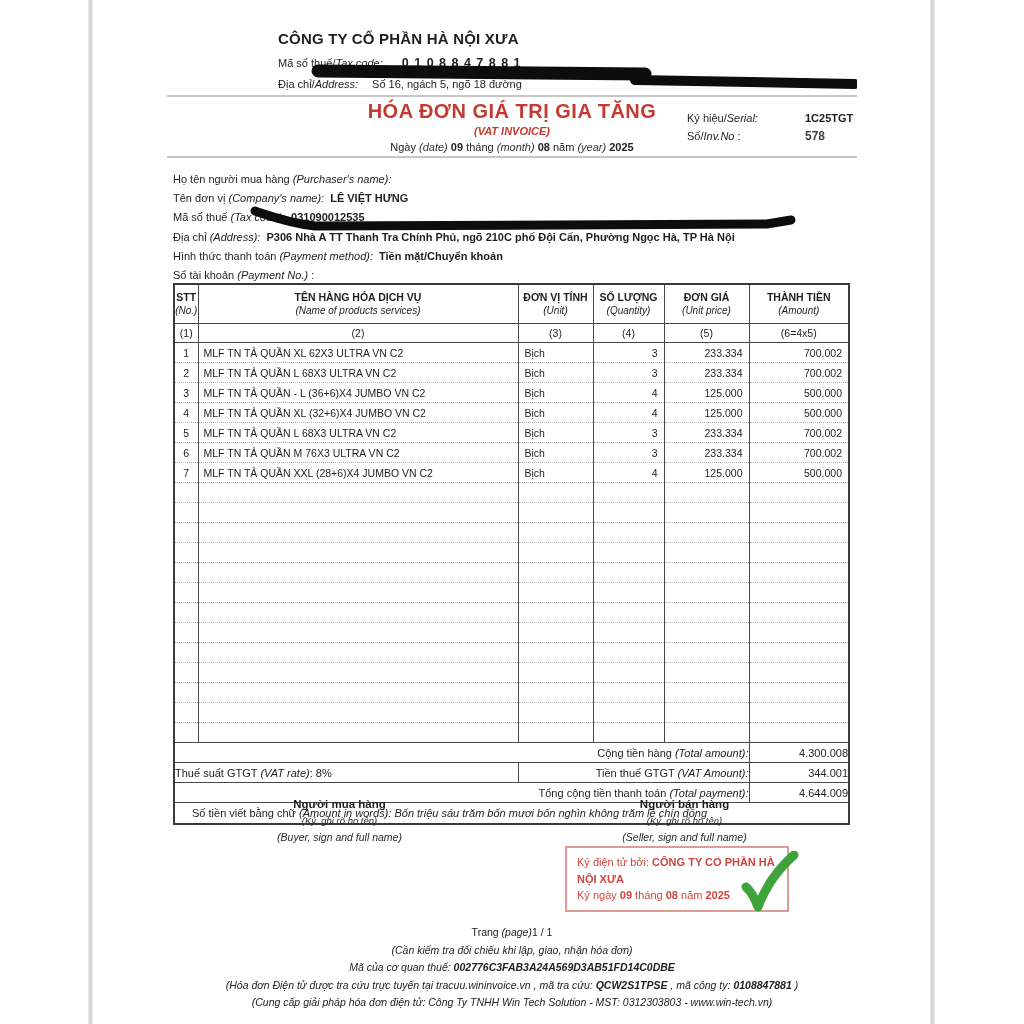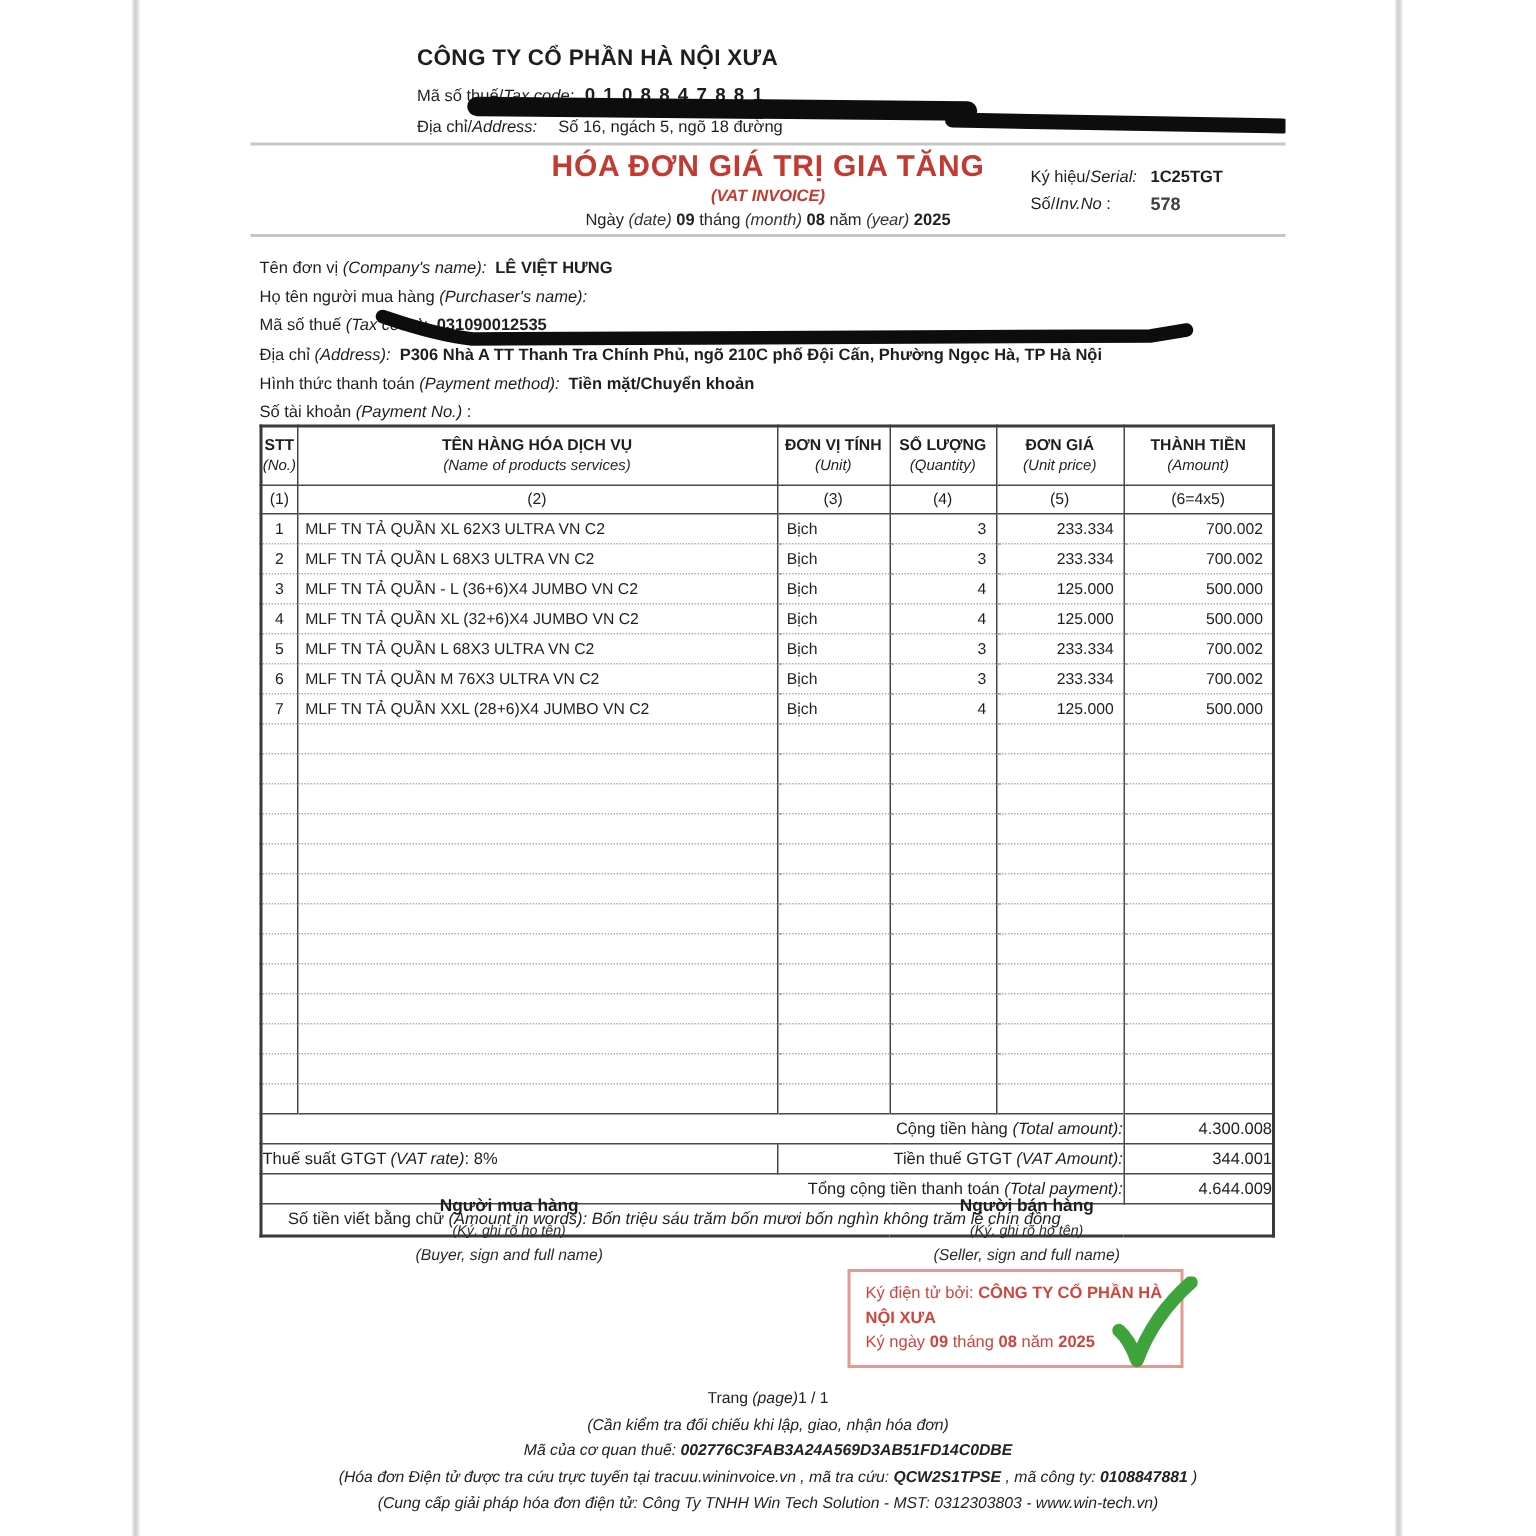--- a/index.html
+++ b/index.html
@@ -13,36 +13,36 @@
     background:linear-gradient(to right,#ececec,#cfcfcf 45%,#ececec); }
   .edge-left { left:88px; } .edge-right { left:930px; }
 
   .page { position:absolute; left:167px; top:0; width:690px; height:1024px; }
 
   
   .seller-block { position:absolute; left:111px; top:30px; font-size:11px; }
   .company-name { font-size:15px; font-weight:bold; letter-spacing:.2px; margin:0 0 6px 0; }
   .seller-line { line-height:20.5px; white-space:nowrap; }
   .seller-line .en { font-style:italic; }
-  .taxcode-digits { font-weight:bold; font-size:12.5px; letter-spacing:1px; margin-left:7px; }
+  .taxcode-digits { font-weight:bold; font-size:12.5px; letter-spacing:1px; margin-left:19px; }
   .addr-visible { margin-left:14px; }
 
   .rule { position:absolute; left:0; width:690px; height:2px; background:#c6c6c6; }
   .rule1 { top:95px; } .rule2 { top:156px; }
 
   
   .title-block { position:absolute; left:0; top:100px; width:690px; text-align:center; }
   .inv-title { font-size:20px; font-weight:bold; letter-spacing:.5px; line-height:22px; }
   .inv-subtitle { font-size:11px; font-weight:bold; font-style:italic; margin-top:3px; }
   .inv-date { font-size:11px; color:#222; margin-top:4px; }
   .inv-date .en { font-style:italic; color:#333; }
   .inv-date b { font-weight:bold; }
 
   .serial-block { position:absolute; left:520px; top:110px; font-size:11px; }
-  .serial-row { display:flex; line-height:17.5px; }
+  .serial-row { display:flex; line-height:17.5px;gap:38px; }
   .serial-row .lab { width:80px; white-space:nowrap; }
   .serial-row .en { font-style:italic; }
   .serial-val { font-weight:bold; }
   .inv-no-val { font-weight:bold; font-size:12px; }
 
   
   .buyer-block { position:absolute; left:6px; top:170px; font-size:11px; }
   .buyer-line { line-height:19.2px; white-space:nowrap; }
   .buyer-line .en { font-style:italic; }
   .buyer-line b { font-weight:bold; margin-left:6px; }
@@ -119,22 +119,22 @@
     </div>
     <div class="serial-row">
       <span class="lab"><span>Số/</span><span class="en">Inv.No</span><span> :</span></span>
       <span class="inv-no-val" style="color:#404040">578</span>
     </div>
   </div>
 
   <div class="rule rule2"></div>
 
   <div class="buyer-block">
+    <div class="buyer-line"><span>Họ tên người mua hàng </span><span class="en">(Purchaser's name):</span><b></b></div>
     <div class="buyer-line"><span>Tên đơn vị </span><span class="en">(Company's name):</span><b>LÊ VIỆT HƯNG</b></div>
-    <div class="buyer-line"><span>Họ tên người mua hàng </span><span class="en">(Purchaser's name):</span><b></b></div>
     <div class="buyer-line"><span>Mã số thuế </span><span class="en">(Tax code):</span><b>031090012535</b></div>
     <div class="buyer-line"><span>Địa chỉ </span><span class="en">(Address):</span><b>P306 Nhà A TT Thanh Tra Chính Phủ, ngõ 210C phố Đội Cấn, Phường Ngọc Hà, TP Hà Nội</b></div>
     <div class="buyer-line"><span>Hình thức thanh toán </span><span class="en">(Payment method):</span><b>Tiền mặt/Chuyển khoản</b></div>
     <div class="buyer-line"><span>Số tài khoản </span><span class="en">(Payment No.)</span><span> :</span></div>
   </div>
 
   <table class="items">
     <colgroup>
       <col style="width:24px">
         <col style="width:320px">

